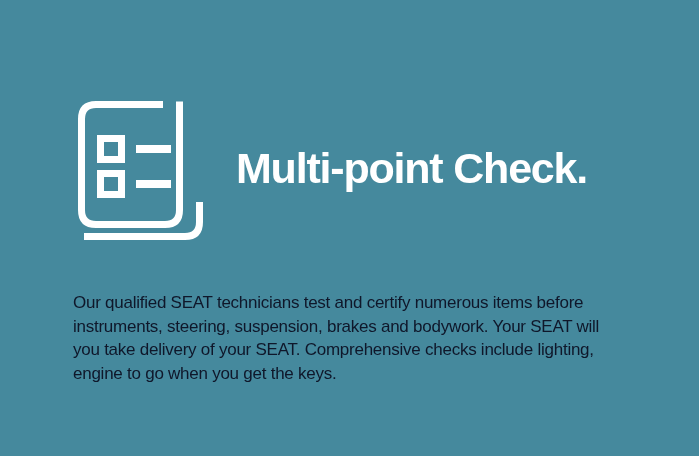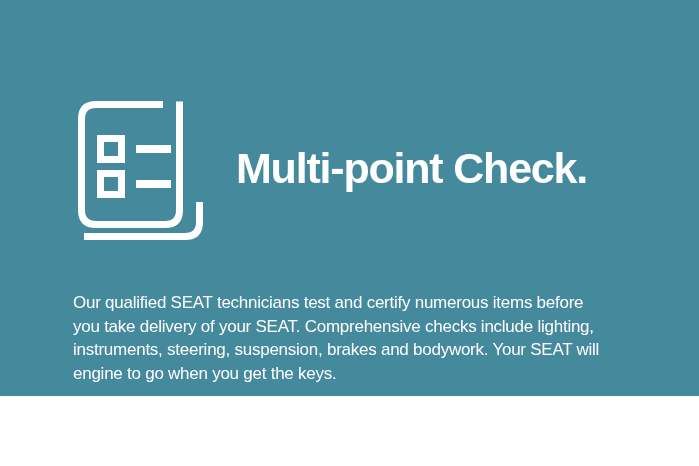--- a/index.html
+++ b/index.html
@@ -2,21 +2,21 @@
 <html><head>
 <meta charset="utf-8">
 <style>
   * { margin: 0; padding: 0; box-sizing: border-box; }
   html, body {
     font-family: "Liberation Sans", sans-serif;
   }
   .canvas {
     position: relative;
     width: 699px;
-    height: 396px;
+    height: 456px;
     background: #45899d;
     overflow: hidden;
   }
   .icon-wrap {
     position: absolute;
     left: 77px;
     top: 98px;
     width: 126px;
     height: 146px;
   }
@@ -33,21 +33,21 @@
     line-height: 1;
     font-weight: 700;
     letter-spacing: -1.2px;
     color: #ffffff;
     white-space: nowrap;
   }
   .body-text {
     position: absolute;
     left: 73px;
     top: 291px;
-    color: #ffffff;
+    color: #0f172a;
     font-size: 17px;
     font-weight: 400;
     letter-spacing: -0.25px;
     line-height: 23.5px;
   }
   .body-line {
     white-space: nowrap;
   }
 </style>
 </head>
@@ -67,18 +67,18 @@
 
       <path d="M 59 51 H 94" stroke="#ffffff" stroke-width="8" fill="none"></path>
       <path d="M 59 86 H 94" stroke="#ffffff" stroke-width="8" fill="none"></path>
     </svg>
   </div>
 
   <h1 class="title">Multi-point Check.</h1>
 
   <div class="body-text">
     <div class="body-line">Our qualified SEAT technicians test and certify numerous items before</div>
+    <div class="body-line">instruments, steering, suspension, brakes and bodywork. Your SEAT will</div>
     <div class="body-line">you take delivery of your SEAT. Comprehensive checks include lighting,</div>
-    <div class="body-line">instruments, steering, suspension, brakes and bodywork. Your SEAT will</div>
     <div class="body-line">engine to go when you get the keys.</div>
   </div>
 
 </div>
 
 </body></html>

